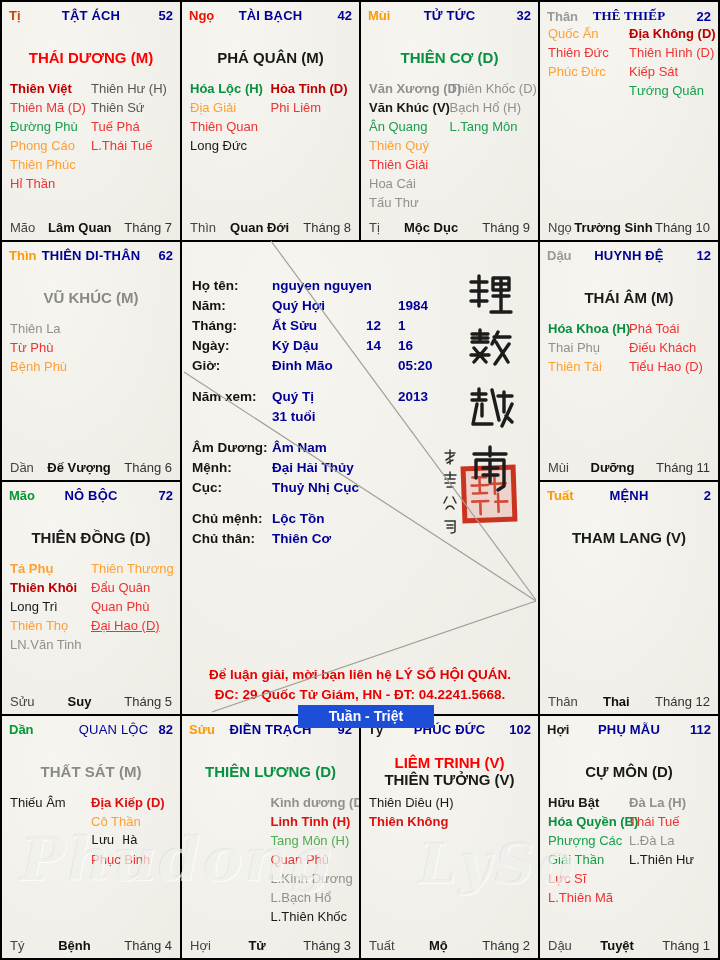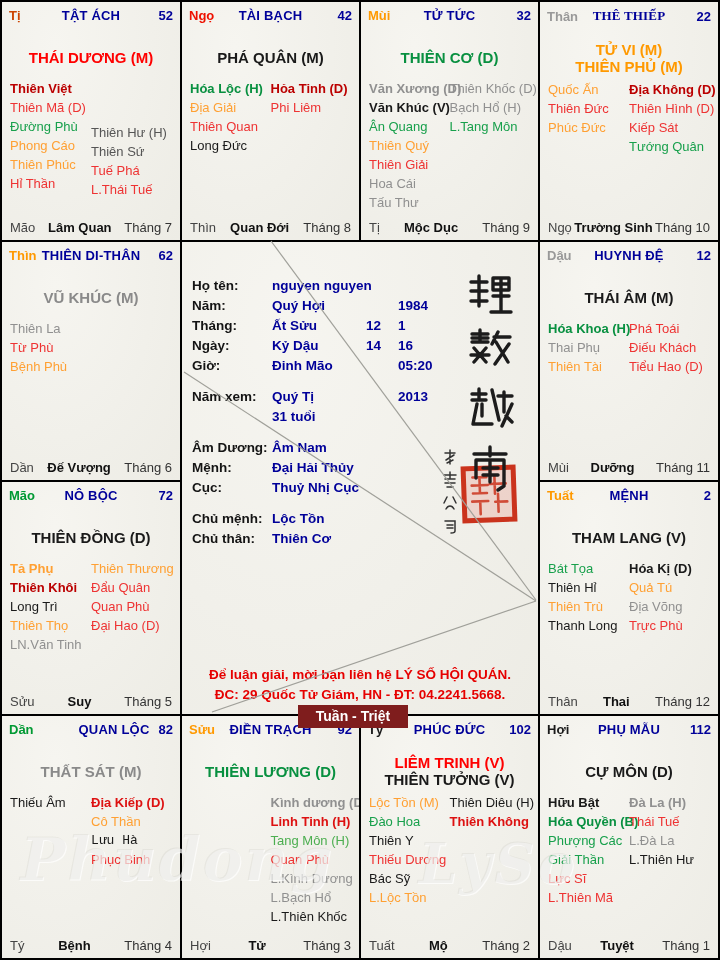--- a/index.html
+++ b/index.html
@@ -50,22 +50,22 @@
   .contact.l1{bottom:32px;}
   .contact.l2{bottom:12px;}
   .calli{position:absolute;left:286px;top:28px;width:52px;z-index:2;}
   .cchar{width:48px;height:50px;margin-bottom:8px;}
   .cchar svg{width:48px;height:48px;}
   .calli-side{position:absolute;left:260px;top:206px;width:18px;z-index:2;}
   .calli-side .mini{width:16px;height:18px;margin-bottom:5px;}
   .seal{position:absolute;left:278px;top:222px;width:58px;height:60px;transform:rotate(-2deg);z-index:1;opacity:.95;}
   .lines-overlay{position:absolute;inset:0;width:720px;height:960px;z-index:4;pointer-events:none;}
   .badge{
-    position:absolute;left:298px;top:705px;width:110px;height:23px;z-index:6;
-    background:#7f1d1d;color:#fff;font-weight:bold;font-size:14px;line-height:23px;text-align:center;
+    position:absolute;left:298px;top:705px;width:136px;height:23px;z-index:6;
+    background:#1d4ed8;color:#fff;font-weight:bold;font-size:14px;line-height:23px;text-align:center;
   }
   .wm{
     position:absolute;z-index:3;pointer-events:none;font-family:"DejaVu Serif",serif;
     font-style:italic;font-weight:bold;color:rgba(60,60,50,.06);
     text-shadow:1px 1px 0 rgba(255,255,255,.7);
   }
   .wm1{left:20px;top:818px;font-size:60px;letter-spacing:2px;margin-top:6px;}
   .wm2{left:418px;top:830px;font-size:56px;letter-spacing:3px;}
 </style>
 </head>
@@ -87,21 +87,21 @@
     <div class="minor-cols">
       <div class="mcol">
             <div style="color: rgb(187, 0, 0); font-weight: bold;">Thiên Việt</div>
             <div style="color: rgb(238, 51, 51);">Thiên Mã (D)</div>
             <div style="color: rgb(24, 160, 76);">Đường Phù</div>
             <div style="color: rgb(255, 160, 51);">Phong Cáo</div>
             <div style="color: rgb(255, 160, 51);">Thiên Phúc</div>
             <div style="color: rgb(238, 51, 51);">Hỉ Thần</div>
           </div>
       <div class="mcol">
-            <div style="color: rgb(85, 85, 85); margin-top: 44px;">Thiên Hư (H)</div>
+            <div style="color: rgb(85, 85, 85);">Thiên Hư (H)</div>
             <div style="color: rgb(85, 85, 85);">Thiên Sứ</div>
             <div style="color: rgb(238, 51, 51);">Tuế Phá</div>
             <div style="color: rgb(238, 51, 51);">L.Thái Tuế</div>
           </div>
     </div>
     <div class="cell-footer">
       <span class="f-branch">Mão</span>
       <span class="f-stage" style="font-weight: bold;">Lâm Quan</span>
       <span class="f-month">Tháng 7</span>
     </div>
@@ -163,24 +163,20 @@
       <span class="f-stage" style="font-weight: bold;">Mộc Dục</span>
       <span class="f-month">Tháng 9</span>
     </div>
   </div>
       <div class="cell" style="grid-area: 1 / 4;">
     <div class="cell-header">
       <span class="branch" style="color: rgb(153, 153, 153); font-weight: bold;">Thân</span>
       <span class="palace" style="font-weight: bold; font-family: Liberation Serif, serif;">THÊ THIẾP</span>
       <span class="num" style="font-weight: bold;">22</span>
     </div>
-    <div class="main-block">
-          <div style="color: rgb(255, 153, 0);">TỬ VI (M)</div>
-          <div style="color: rgb(255, 153, 0);">THIÊN PHỦ (M)</div>
-        </div>
     <div class="minor-cols">
       <div class="mcol">
             <div style="color: rgb(255, 160, 51);">Quốc Ấn</div>
             <div style="color: rgb(238, 51, 51);">Thiên Đức</div>
             <div style="color: rgb(255, 160, 51);">Phúc Đức</div>
           </div>
       <div class="mcol">
             <div style="color: rgb(187, 0, 0); font-weight: bold;">Địa Không (D)</div>
             <div style="color: rgb(238, 51, 51);">Thiên Hình (D)</div>
             <div style="color: rgb(238, 51, 51);">Kiếp Sát</div>
@@ -256,62 +252,48 @@
             <div style="color: rgb(255, 160, 51); font-weight: bold;">Tả Phụ</div>
             <div style="color: rgb(187, 0, 0); font-weight: bold;">Thiên Khôi</div>
             <div style="color: rgb(26, 26, 26);">Long Trì</div>
             <div style="color: rgb(255, 160, 51);">Thiên Thọ</div>
             <div style="color: rgb(144, 144, 144);">LN.Văn Tinh</div>
           </div>
       <div class="mcol">
             <div style="color: rgb(255, 160, 51);">Thiên Thương</div>
             <div style="color: rgb(238, 51, 51);">Đẩu Quân</div>
             <div style="color: rgb(238, 51, 51);">Quan Phù</div>
-            <div style="color: rgb(238, 51, 51);">Đại Hao (D)</div>
+            <div style="color: rgb(238, 51, 51); text-decoration: underline;">Đại Hao (D)</div>
           </div>
     </div>
     <div class="cell-footer">
       <span class="f-branch">Sửu</span>
       <span class="f-stage" style="font-weight: bold;">Suy</span>
       <span class="f-month">Tháng 5</span>
     </div>
   </div>
       <div class="cell" style="grid-area: 3 / 4;">
     <div class="cell-header">
       <span class="branch" style="color: rgb(255, 153, 0); font-weight: bold;">Tuất</span>
       <span class="palace" style="font-weight: bold;">MỆNH</span>
       <span class="num" style="font-weight: bold;">2</span>
     </div>
     <div class="main-block">
           <div style="color: rgb(26, 26, 26);">THAM LANG (V)</div>
         </div>
-    <div class="minor-cols">
-      <div class="mcol">
-            <div style="color: rgb(24, 160, 76);">Bát Tọa</div>
-            <div style="color: rgb(26, 26, 26);">Thiên Hỉ</div>
-            <div style="color: rgb(255, 160, 51);">Thiên Trù</div>
-            <div style="color: rgb(26, 26, 26);">Thanh Long</div>
-          </div>
-      <div class="mcol">
-            <div style="color: rgb(26, 26, 26); font-weight: bold;">Hóa Kị (D)</div>
-            <div style="color: rgb(255, 160, 51);">Quả Tú</div>
-            <div style="color: rgb(144, 144, 144);">Địa Võng</div>
-            <div style="color: rgb(238, 51, 51);">Trực Phù</div>
-          </div>
-    </div>
     <div class="cell-footer">
       <span class="f-branch">Thân</span>
       <span class="f-stage" style="font-weight: bold;">Thai</span>
       <span class="f-month">Tháng 12</span>
     </div>
   </div>
       <div class="cell" style="grid-area: 4 / 1;">
     <div class="cell-header">
       <span class="branch" style="color: rgb(0, 153, 51); font-weight: bold;">Dần</span>
-      <span class="palace" style="font-weight: bold; margin-left: 45px;">QUAN LỘC</span>
+      <span class="palace" style="font-weight: normal; margin-left: 45px;">QUAN LỘC</span>
       <span class="num" style="font-weight: bold;">82</span>
     </div>
     <div class="main-block">
           <div style="color: rgb(138, 138, 138);">THẤT SÁT (M)</div>
         </div>
     <div class="minor-cols">
       <div class="mcol">
             <div style="color: rgb(26, 26, 26);">Thiếu Âm</div>
           </div>
       <div class="mcol">
@@ -358,28 +340,20 @@
     <div class="cell-header">
       <span class="branch" style="color: rgb(26, 26, 26); font-weight: bold;">Tý</span>
       <span class="palace" style="font-weight: bold;">PHÚC ĐỨC</span>
       <span class="num" style="font-weight: bold;">102</span>
     </div>
     <div class="main-block">
           <div style="color: rgb(255, 0, 0);">LIÊM TRINH (V)</div>
           <div style="color: rgb(26, 26, 26);">THIÊN TƯỞNG (V)</div>
         </div>
     <div class="minor-cols">
-      <div class="mcol">
-            <div style="color: rgb(255, 160, 51);">Lộc Tồn (M)</div>
-            <div style="color: rgb(24, 160, 76);">Đào Hoa</div>
-            <div style="color: rgb(26, 26, 26);">Thiên Y</div>
-            <div style="color: rgb(238, 51, 51);">Thiếu Dương</div>
-            <div style="color: rgb(26, 26, 26);">Bác Sỹ</div>
-            <div style="color: rgb(255, 160, 51);">L.Lộc Tồn</div>
-          </div>
       <div class="mcol">
             <div style="color: rgb(26, 26, 26);">Thiên Diêu (H)</div>
             <div style="color: rgb(221, 17, 17); font-weight: bold;">Thiên Không</div>
           </div>
     </div>
     <div class="cell-footer">
       <span class="f-branch">Tuất</span>
       <span class="f-stage" style="font-weight: bold;">Mộ</span>
       <span class="f-month">Tháng 2</span>
     </div>

